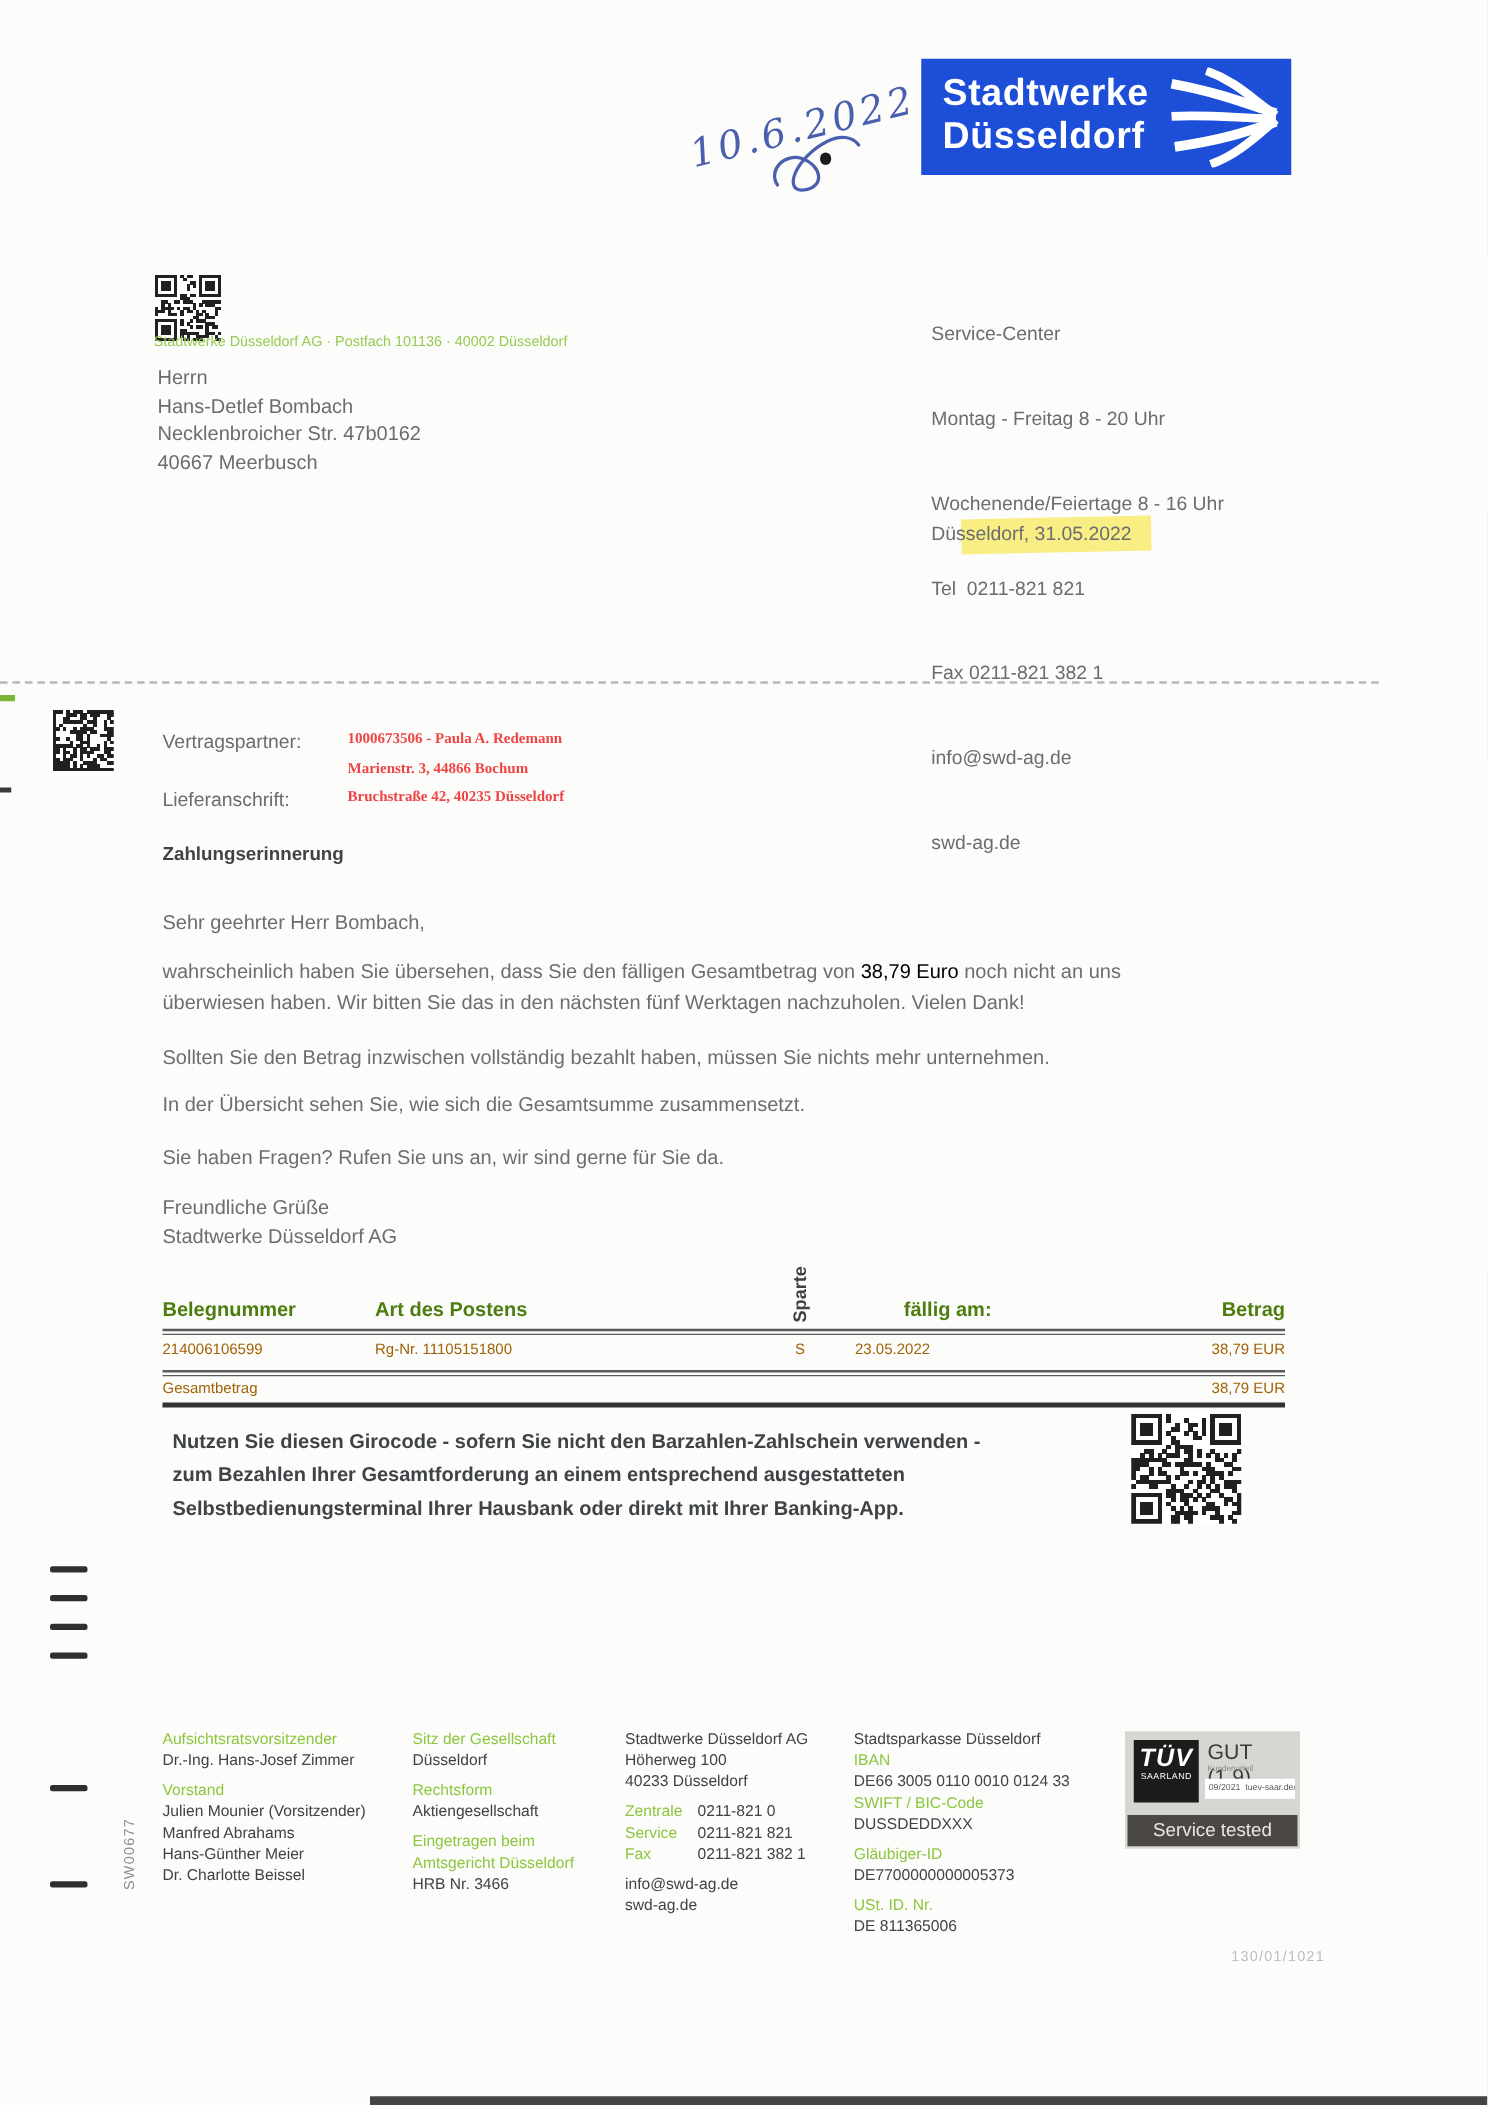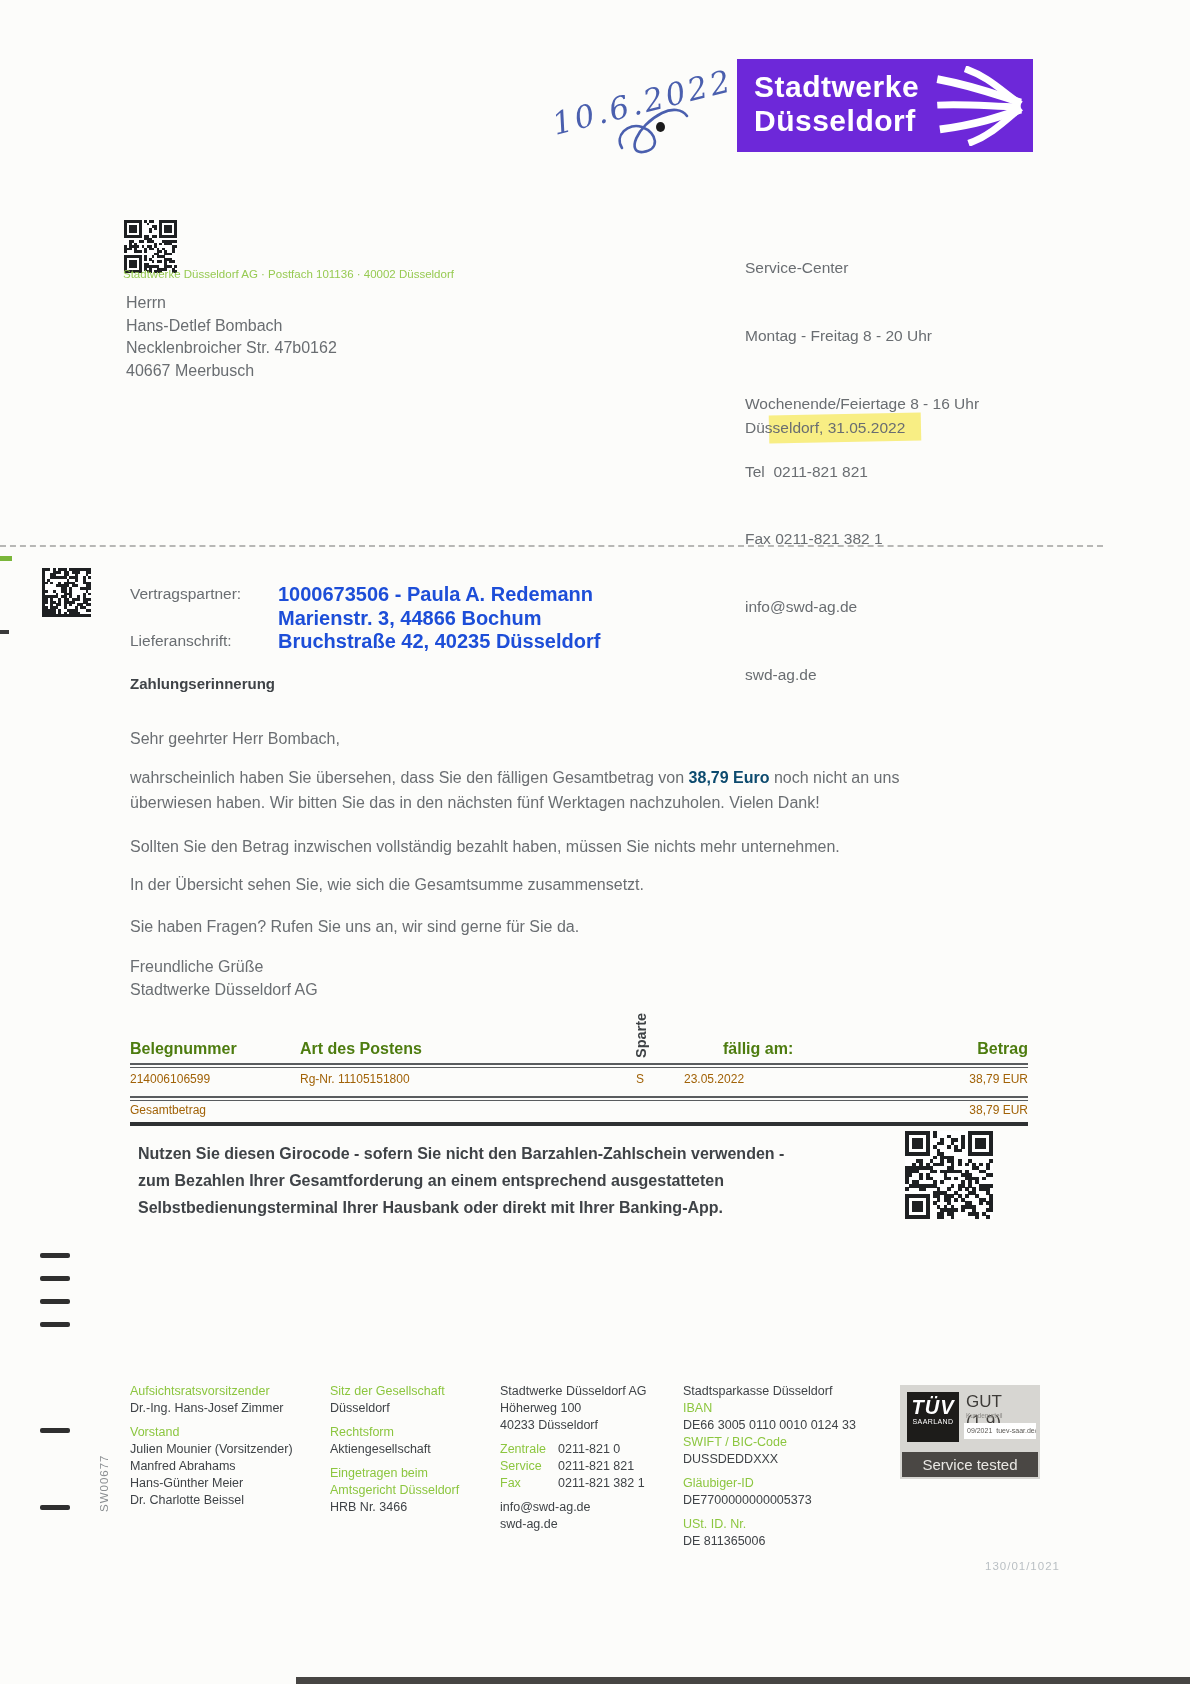--- a/index.html
+++ b/index.html
@@ -9,21 +9,21 @@
   .dark{color:#3f4347;}
   .green{color:#8cc63f;}
 
   
   .hand-date{left:550px;top:84px;font-size:31px;font-style:italic;color:#4a5fae;
              transform:rotate(-14deg);letter-spacing:3px;font-family:"DejaVu Serif",serif;}
   .hand-swirl{left:612px;top:96px;width:86px;height:64px;}
   .ink-dot{left:656px;top:122px;width:9px;height:10px;background:#1b1b1b;border-radius:50%;}
 
   
-  .logo{left:737px;top:59px;width:296px;height:93px;background:#6d28d9;}
+  .logo{left:737px;top:47px;width:296px;height:93px;background:#1d4ed8;}
   .logo-text{position:absolute;left:17px;top:11px;color:#fff;font-weight:bold;
              font-size:30px;line-height:34px;letter-spacing:.5px;}
   .logo-fan{position:absolute;right:4px;top:7px;width:100px;height:80px;}
 
   
   .qr{background:#fff;}
   .qr svg{display:block;fill:#1e2022;}
   .qr-postal{left:124px;top:220px;width:53px;height:53px;}
   .sender-line{left:123px;top:268px;font-size:11.5px;color:#97ca52;}
   .recipient{left:126px;top:292px;font-size:16px;line-height:22.5px;color:#696d71;}
@@ -40,26 +40,26 @@
   .cbox-row{display:flex;justify-content:space-between;font-size:15.5px;font-weight:bold;color:#3f4347;}
   .cbox-note{font-size:12.5px;color:#55595c;margin-top:5px;}
 
   .sep-line{left:0;top:545px;width:1103px;border-top:2px dashed #9a9a98;opacity:.7;}
   .mark-green{left:0;top:556px;width:12px;height:5px;background:#7ab63a;}
   .mark-black{left:0;top:630px;width:9px;height:4px;background:#3a3a3a;}
 
   .dm-code{left:42px;top:568px;width:49px;height:49px;}
 
   .partner-label{font-size:15.5px;color:#696d71;}
-  .partner-val{font-size:20px;font-weight:bold;color:#1d4ed8;}
+  .partner-val{font-size:12px;font-weight:bold;color:#ef4444;font-family:Liberation Serif, serif;}
 
   .subject{left:130px;top:675px;font-size:15px;font-weight:bold;color:#3f4347;}
   .bodytext{font-size:16px;color:#6a6e72;}
   .p1{left:130px;top:765px;width:840px;line-height:25px;}
-  .inline-b{font-weight:bold;color:#0c4a6e;}
+  .inline-b{font-weight:normal;color:#000000;}
 
   
   .th{font-size:16px;font-weight:bold;color:#4d7c0f;}
   .td{font-size:12px;color:#a16207;}
   .tline{left:130px;width:898px;height:1.5px;background:#595c5e;}
   .tthick{left:130px;width:898px;height:3.5px;background:#2f3133;}
   .sparte-head{left:633px;top:1058px;transform:rotate(-90deg);transform-origin:0 0;
                font-size:14.5px;font-weight:bold;color:#3e4245;}
 
   

